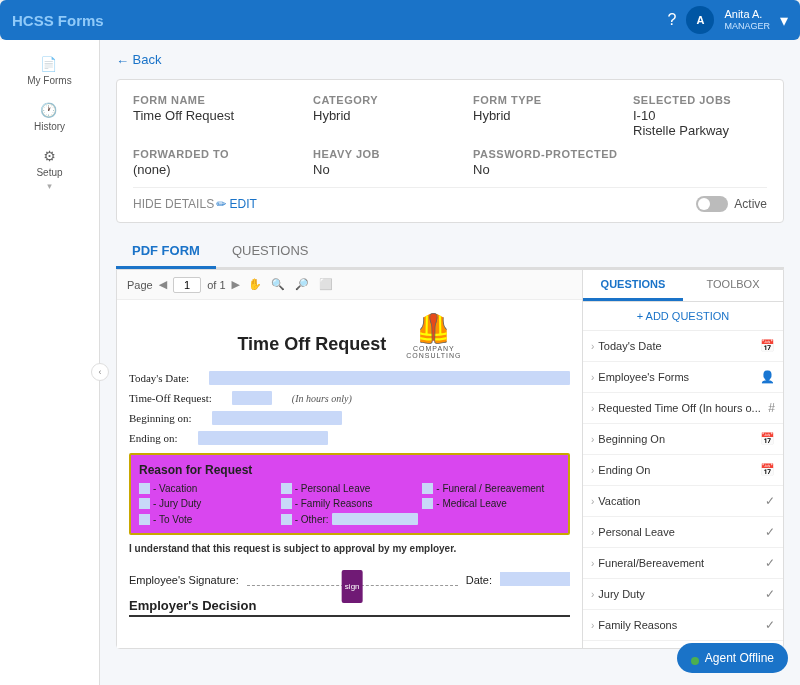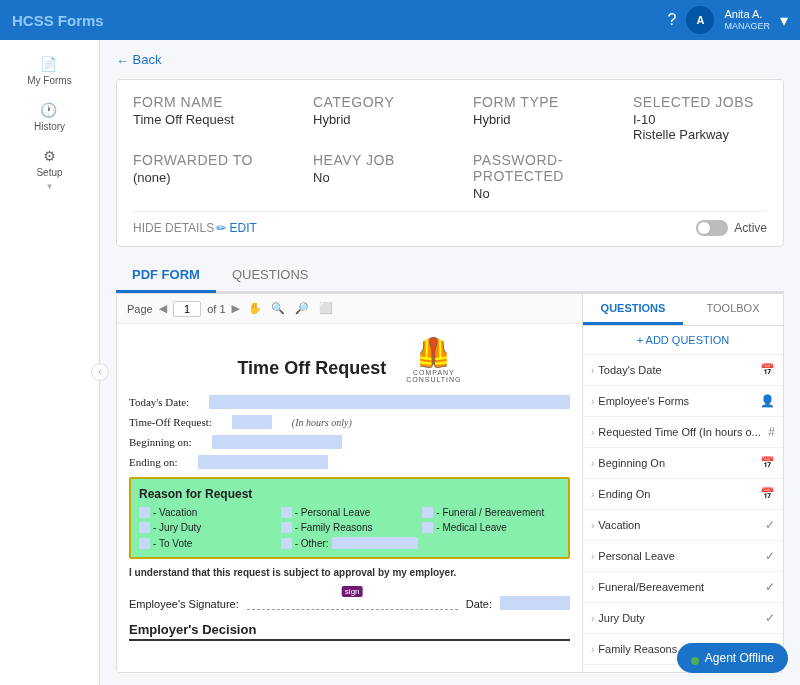--- a/index.html
+++ b/index.html
@@ -6,20 +6,21 @@
     body { font-family: Arial, sans-serif; font-size: 13px; background: #f0f0f0; color: #333; }
 
     
     .top-nav {
       background: #1a73c8;
       height: 40px;
       display: flex;
       align-items: center;
       padding: 0 12px;
       justify-content: space-between;
+      border-radius: 6px;
     }
     .top-nav-left { display: flex; align-items: center; gap: 8px; }
     .top-nav-logo { color: white; font-size: 15px; font-weight: bold; }
     .top-nav-logo span { color: #90caf9; }
     .top-nav-right { display: flex; align-items: center; gap: 10px; }
     .nav-icon { color: white; font-size: 16px; cursor: pointer; }
     .user-badge {
       background: #0056a4;
       color: white;
       border-radius: 50%;
@@ -70,21 +71,21 @@
       padding: 2px 5px; border-radius: 3px;
     }
     .back-link { color: #1a73c8; cursor: pointer; font-size: 13px; display: flex; align-items: center; gap: 3px; margin-bottom: 12px; }
 
     
     .details-card {
       background: white; border: 1px solid #ddd; border-radius: 4px;
       padding: 14px 16px 10px; margin-bottom: 12px;
     }
     .details-grid { display: grid; grid-template-columns: 180px 160px 160px 200px; gap: 10px 0; margin-bottom: 10px; }
-    .detail-field label { font-size: 14px; color: #888; text-transform: uppercase; display: block; margin-bottom: 2px; letter-spacing: 0.5px; }
+    .detail-field label { font-size: 11px; color: #888; text-transform: uppercase; display: block; margin-bottom: 2px; letter-spacing: 0.5px; font-weight: bold; }
     .detail-field span { font-size: 13px; color: #333; }
     .details-actions { display: flex; align-items: center; justify-content: space-between; border-top: 1px solid #eee; padding-top: 8px; }
     .details-actions-left { display: flex; gap: 2px; }
     .action-link { color: #888; font-size: 12px; cursor: pointer; display: flex; align-items: center; gap: 4px; }
     .action-link.blue { color: #1a73c8; }
     .toggle-container { display: flex; align-items: center; gap: 6px; }
     .toggle { width: 32px; height: 16px; background: #ccc; border-radius: 8px; position: relative; cursor: pointer; }
     .toggle.active { background: #bbb; }
     .toggle::after { content: ''; position: absolute; top: 2px; left: 2px; width: 12px; height: 12px; background: white; border-radius: 50%; }
     .toggle-label { font-size: 12px; color: #555; }
@@ -125,32 +126,32 @@
     .form-field-row label { font-size: 11px; white-space: nowrap; }
     .form-field-input {
       flex: 1; height: 14px; background: #c8d8f8; border: none; display: inline-block;
       border-radius: 1px; min-width: 40px;
     }
     .form-field-input.short { max-width: 60px; flex: none; }
     .form-field-input.medium { max-width: 130px; }
     .inline-hint { font-size: 10px; color: #555; font-style: italic; }
 
     .reason-box {
-      background: #86efac; border: 2px solid #c8a800;
+      background: #d946ef; border: 2px solid #c8a800;
       padding: 8px; margin: 8px 0; border-radius: 2px;
     }
     .reason-box h3 { font-size: 12px; font-weight: bold; margin-bottom: 6px; }
     .reason-options { display: grid; grid-template-columns: 1fr 1fr 1fr; gap: 4px; }
     .reason-option { display: flex; align-items: center; gap: 3px; font-size: 10px; }
     .reason-option .cb { width: 11px; height: 11px; background: #c8d8f8; border: none; display: inline-block; }
 
     .employer-note { font-size: 10px; font-weight: bold; color: #333; margin: 6px 0; }
     .signature-row { display: flex; align-items: flex-end; gap: 8px; margin-top: 8px; }
     .sign-area { flex: 1; border-bottom: 1px dashed #999; height: 24px; position: relative; }
-    .sign-badge { background: #701a75; color: white; font-size: 8px; padding: 1px 3px; border-radius: 2px; position: absolute; top: 0; left: 50%; transform: translateX(-50%); }
+    .sign-badge { background: #701a75; color: white; font-size: 8px; padding: 12px 3px; border-radius: 2px; position: absolute; top: 8px; left: 50%; transform: translateX(-50%); }
     .date-label { font-size: 11px; }
     .date-input { width: 70px; height: 14px; background: #c8d8f8; display: inline-block; }
 
     .employer-section { margin-top: 12px; }
     .employer-section h3 { font-size: 13px; font-weight: bold; border-bottom: 2px solid #333; padding-bottom: 2px; }
 
     
     .questions-panel { width: 200px; flex-shrink: 0; display: flex; flex-direction: column; }
     .questions-tabs { display: flex; border-bottom: 1px solid #ddd; }
     .q-tab {

